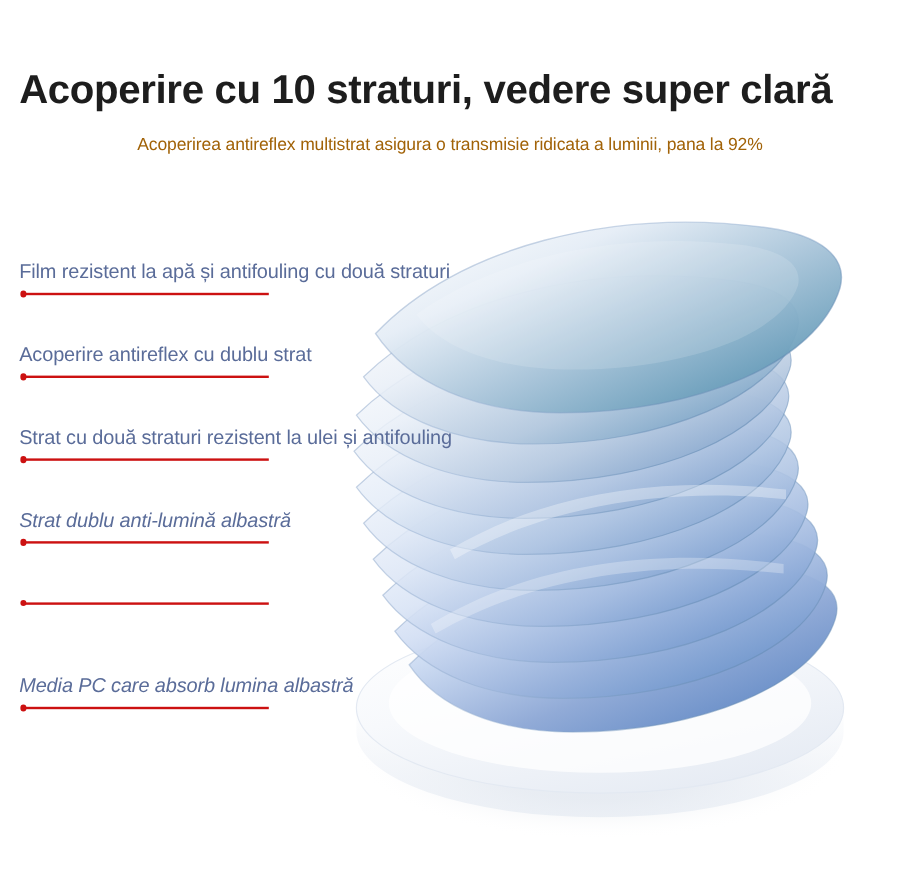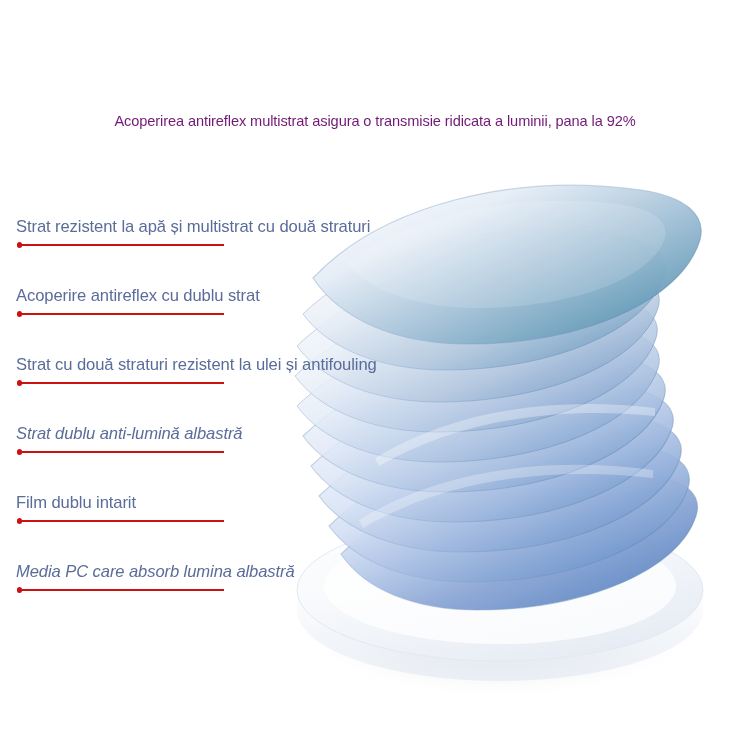--- a/index.html
+++ b/index.html
@@ -34,21 +34,21 @@
     white-space: nowrap;
   }
   .subhead {
     position: absolute;
     left: 0;
     top: 98px;
     width: 750px;
     text-align: center;
     font-size: 14.6px;
     font-weight: normal;
-    color: #701a75;
+    color: #a16207;
     letter-spacing: -0.1px;
     white-space: nowrap;
   }
 
   
   .lens-figure {
     position: absolute;
     left: 255px;
     top: 158px;
     width: 495px;
@@ -96,20 +96,21 @@
     margin-top: -2.6px;
     border-radius: 50%;
     background: #cc1111;
   }
 </style>
 </head>
 <body>
 
 <div id="page">
 
+  <h1 class="headline">Acoperire cu 10 straturi, vedere super clară</h1>
 
   <p class="subhead">Acoperirea antireflex multistrat asigura o transmisie ridicata a luminii, pana la 92%</p>
 
   <div class="lens-figure">
     <svg viewBox="0 0 495 560" xmlns="http://www.w3.org/2000/svg">
       <defs>
 
         <radialGradient id="baseShadow" cx="50%" cy="50%" r="50%">
           <stop offset="0%" stop-color="#9aa7bb" stop-opacity="0.40"></stop>
           <stop offset="55%" stop-color="#a8b4c6" stop-opacity="0.22"></stop>
@@ -260,41 +261,40 @@
       </g>
 
       <path d="M 120 300 C 200 252 300 238 400 250 L 400 258 C 302 248 204 262 124 308 Z" fill="#ffffff" opacity="0.33"></path>
       <path d="M 104 362 C 186 312 290 298 398 312 L 398 320 C 292 308 190 322 108 370 Z" fill="#ffffff" opacity="0.28"></path>
     </svg>
   </div>
 
   <div class="callouts">
 
     <div class="callout" style="top:218px;">
-      <span class="callout-text">Strat rezistent la apă și multistrat cu două straturi</span>
+      <span class="callout-text">Film rezistent la apă și antifouling cu două straturi</span>
       <span class="callout-rule"></span>
     </div>
 
     <div class="callout" style="top:356px;">
       <span class="callout-text">Strat cu două straturi rezistent la ulei și antifouling</span>
       <span class="callout-rule"></span>
     </div>
 
     <div class="callout" style="top:287px;">
       <span class="callout-text">Acoperire antireflex cu dublu strat</span>
       <span class="callout-rule"></span>
     </div>
 
     <div class="callout" style="top:425px;font-style:italic;">
       <span class="callout-text">Strat dublu anti-lumină albastră</span>
       <span class="callout-rule"></span>
     </div>
 
     <div class="callout" style="top:494px;">
-      <span class="callout-text">Film dublu intarit</span>
       <span class="callout-rule"></span>
     </div>
 
     <div class="callout" style="top:563px;font-style:italic;">
       <span class="callout-text">Media PC care absorb lumina albastră</span>
       <span class="callout-rule"></span>
     </div>
 
   </div>
 

